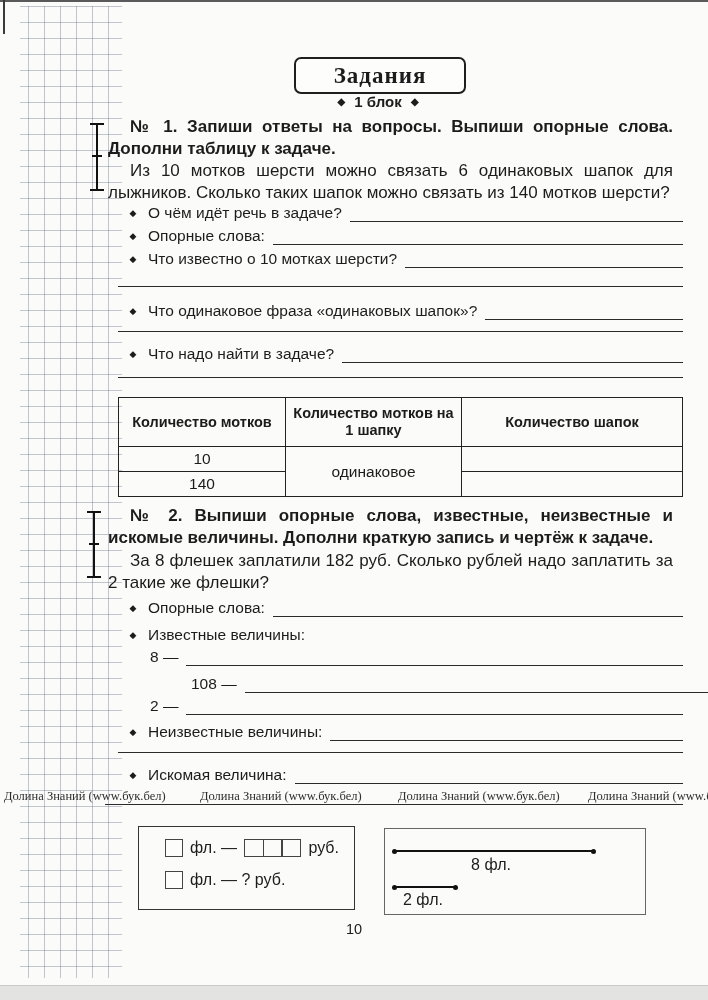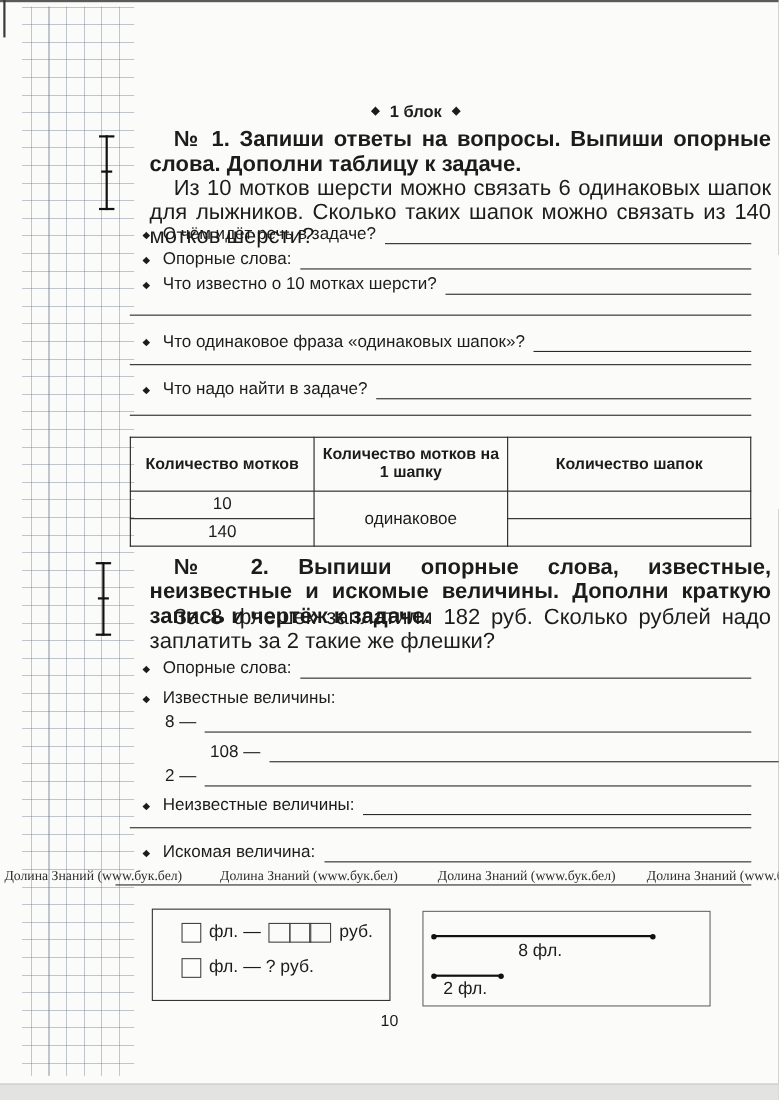--- a/index.html
+++ b/index.html
@@ -26,21 +26,21 @@
   .ibeam .cap.mid{left:2px;width:10px;}
 
   
   .title-box{left:294px;top:57px;width:168px;height:33px;border:2px solid #1f1f1f;border-radius:7px;
         background:#fdfdfc;display:flex;align-items:center;justify-content:center;
         font-family:"Liberation Serif",serif;font-weight:bold;font-size:23px;letter-spacing:1px;}
   .block-label{left:118px;top:93px;width:520px;text-align:center;font-weight:bold;font-size:15px;}
   .diamond-sm{font-size:10px;vertical-align:2px;padding:0 5px;}
 
   
-  .para{position:absolute;left:136px;width:565px;font-size:20px;line-height:22px;
+  .para{position:absolute;left:108px;width:565px;font-size:17px;line-height:22px;
         text-align:justify;-moz-text-align-last:left;text-align-last:left;}
   .bold{font-weight:bold;}
   .ind{text-indent:22px;}
 
   
   .qrow{position:absolute;left:118px;width:565px;height:21px;display:flex;align-items:flex-end;font-size:15.5px;}
   .qrow .bullet{width:30px;text-align:center;font-size:9px;line-height:18px;flex:none;}
   .qrow .qlabel{white-space:nowrap;line-height:19px;}
   .blank{flex:1;border-bottom:1.5px solid #2a2a2a;margin-left:8px;height:100%;}
   .krow{position:absolute;left:150px;width:533px;height:21px;display:flex;align-items:flex-end;font-size:15.5px;}
@@ -95,20 +95,23 @@
       <div class="cap mid" style="top:32px;"></div>
       <div class="cap bot"></div>
   </div>
   <div class="abs ibeam" style="left:87px;top:511px;height:67px;">
     <div class="stem"></div>
       <div class="cap top"></div>
       <div class="cap mid" style="top:32px;"></div>
       <div class="cap bot"></div>
   </div>
 
+  <div class="abs title-box">
+    <span>Задания</span>
+  </div>
 
   <div class="abs block-label">
     <span class="diamond-sm">◆</span>
     <span>1 блок</span>
     <span class="diamond-sm">◆</span>
   </div>
 
   <div class="para bold ind" style="top:116px;">№ 1. Запиши ответы на вопросы. Выпиши опорные слова. Дополни таблицу к задаче.</div>
   <div class="para ind" style="top:160px;">Из 10 мотков шерсти можно связать 6 одинаковых шапок для лыжников. Сколько таких шапок можно связать из 140 мотков шерсти?</div>
 

